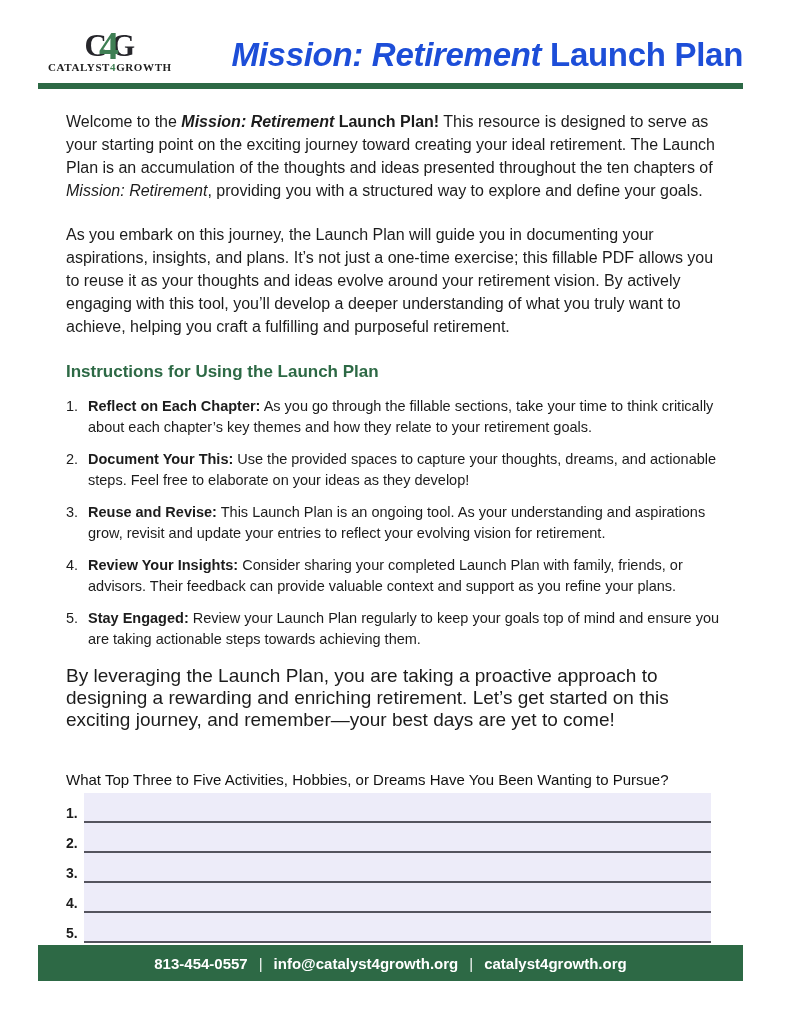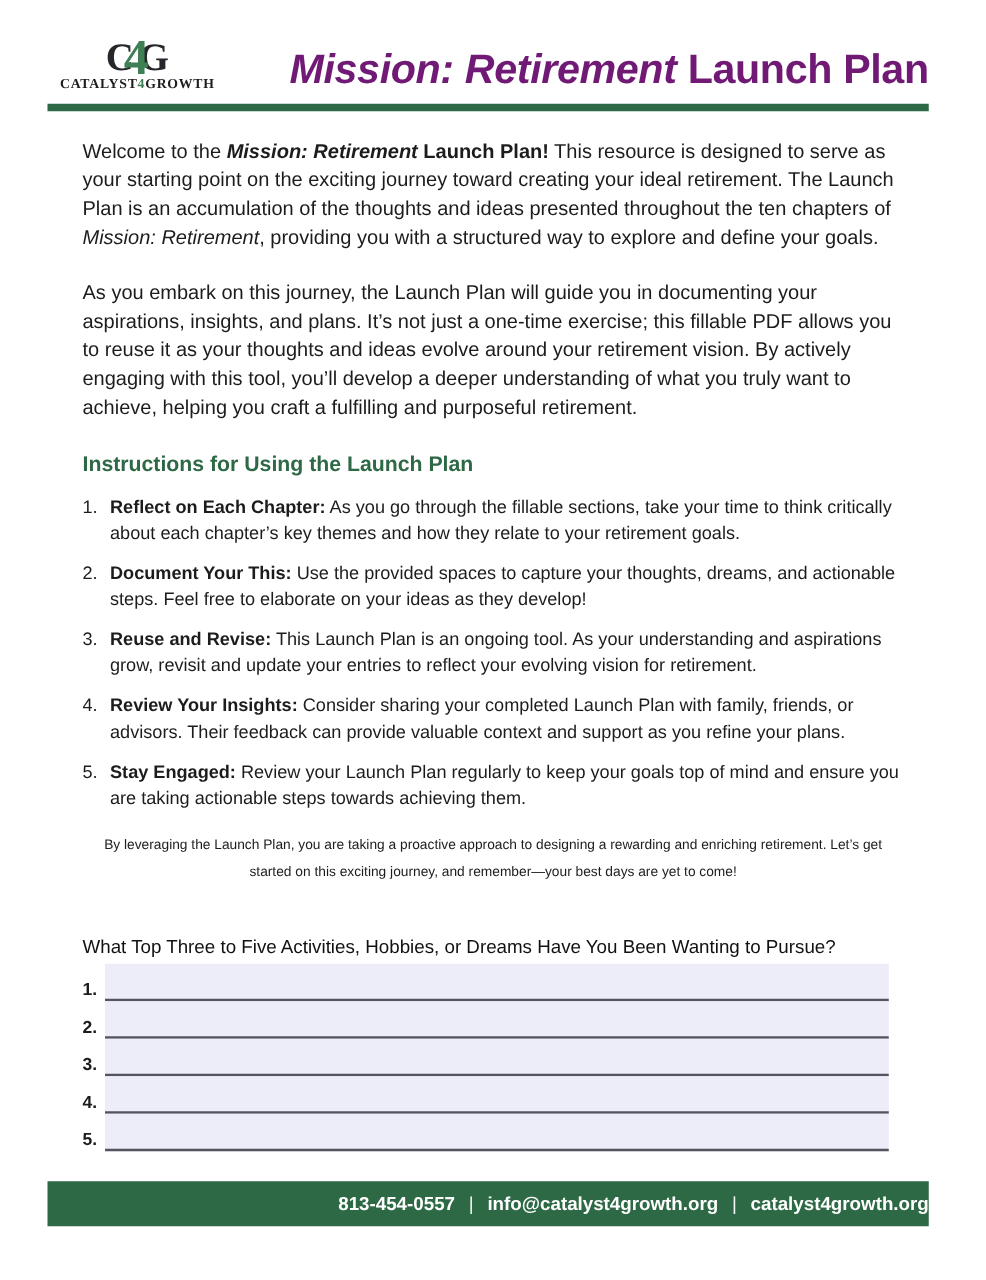--- a/index.html
+++ b/index.html
@@ -13,45 +13,45 @@
             padding:24px 46px 10px 48px; }
   .logo { display:flex; flex-direction:column; align-items:center;
           font-family:"Liberation Serif", serif; }
   .monogram { display:flex; align-items:flex-end; line-height:0.9; color:#26262b; }
   .m-letter { font-size:31px; font-weight:700; }
   .m-4 { font-size:40px; font-weight:700; color:#3f7f54; margin:0 -8px;
          position:relative; z-index:1; top:4px; }
   .wordmark { font-size:11px; letter-spacing:0.6px; color:#1e1e1e; margin-top:1px;
               font-weight:700; }
   .w4 { color:#3f7f54; }
-  .page-title { font-size:33px; font-weight:700; color:#701a75;
+  .page-title { font-size:33px; font-weight:700; color:#1d4ed8;
                 letter-spacing:-0.3px; white-space:nowrap; line-height:1.1; }
   .title-italic { font-style:italic; }
   .rule { height:6px; background:#2d6945; margin:0 46px 0 38px; }
   
   .main { padding:0 66px; }
   .p-body { font-size:16px; line-height:23px; margin-top:21px; }
   .section-heading { color:#2d6945; font-size:17px; font-weight:700; margin-top:24px; }
   .ol { list-style:none; margin-top:14px; }
   .ol li { display:flex; font-size:14.5px; line-height:20.5px; margin-bottom:12px; }
   .li-num { width:22px; flex:none; }
-  .closing { font-size:11px; line-height:22px; margin-top:16px;text-align:center; }
+  .closing { font-size:19px; line-height:22px; margin-top:16px; }
   .question { font-size:15px; margin-top:40px; color:#111111; }
   
   .fields { margin-top:5px; }
   .field-row { display:flex; height:30px; }
   .row-num { width:18px; flex:none; font-size:14px; font-weight:700;
              display:flex; align-items:flex-end; padding-bottom:2px; }
   .field-box { flex:1; margin-right:12px; background:#edecf9;
                border-bottom:2px solid #54545e; font-size:14px;
                display:flex; align-items:flex-end; cursor:text; }
   
   .footer-bar { position:absolute; left:38px; top:945px; width:705px; height:36px;
                 background:#2d6945; color:#ffffff; display:flex; align-items:center;
-                justify-content:flex-end; font-size:15px; font-weight:700; }
+                justify-content:center; font-size:15px; font-weight:700; }
   .sep { margin:0 11px; font-weight:400; opacity:0.95; }
 </style>
 </head>
 <body>
 
 <div class="page">
 
   <div class="header">
     <div class="logo">
       <div class="monogram">

